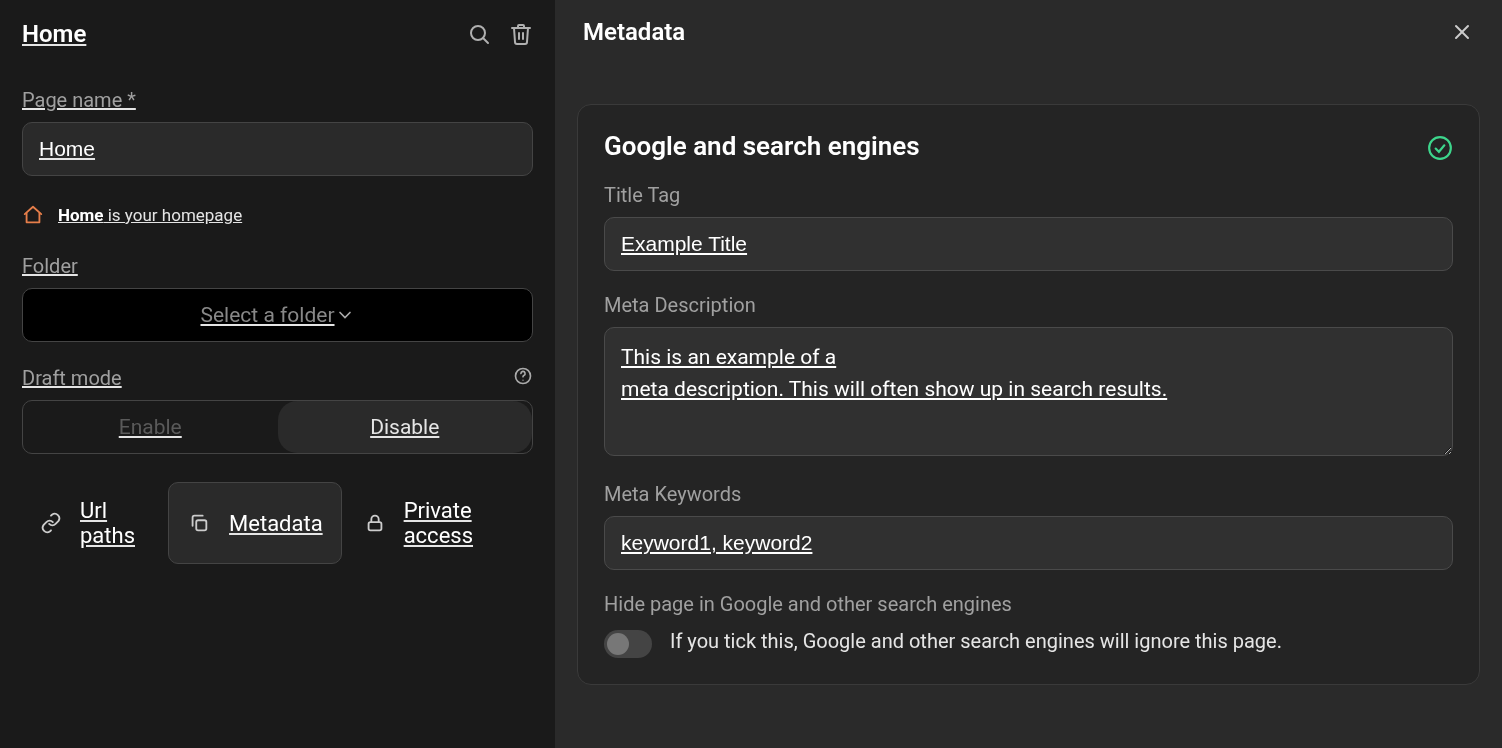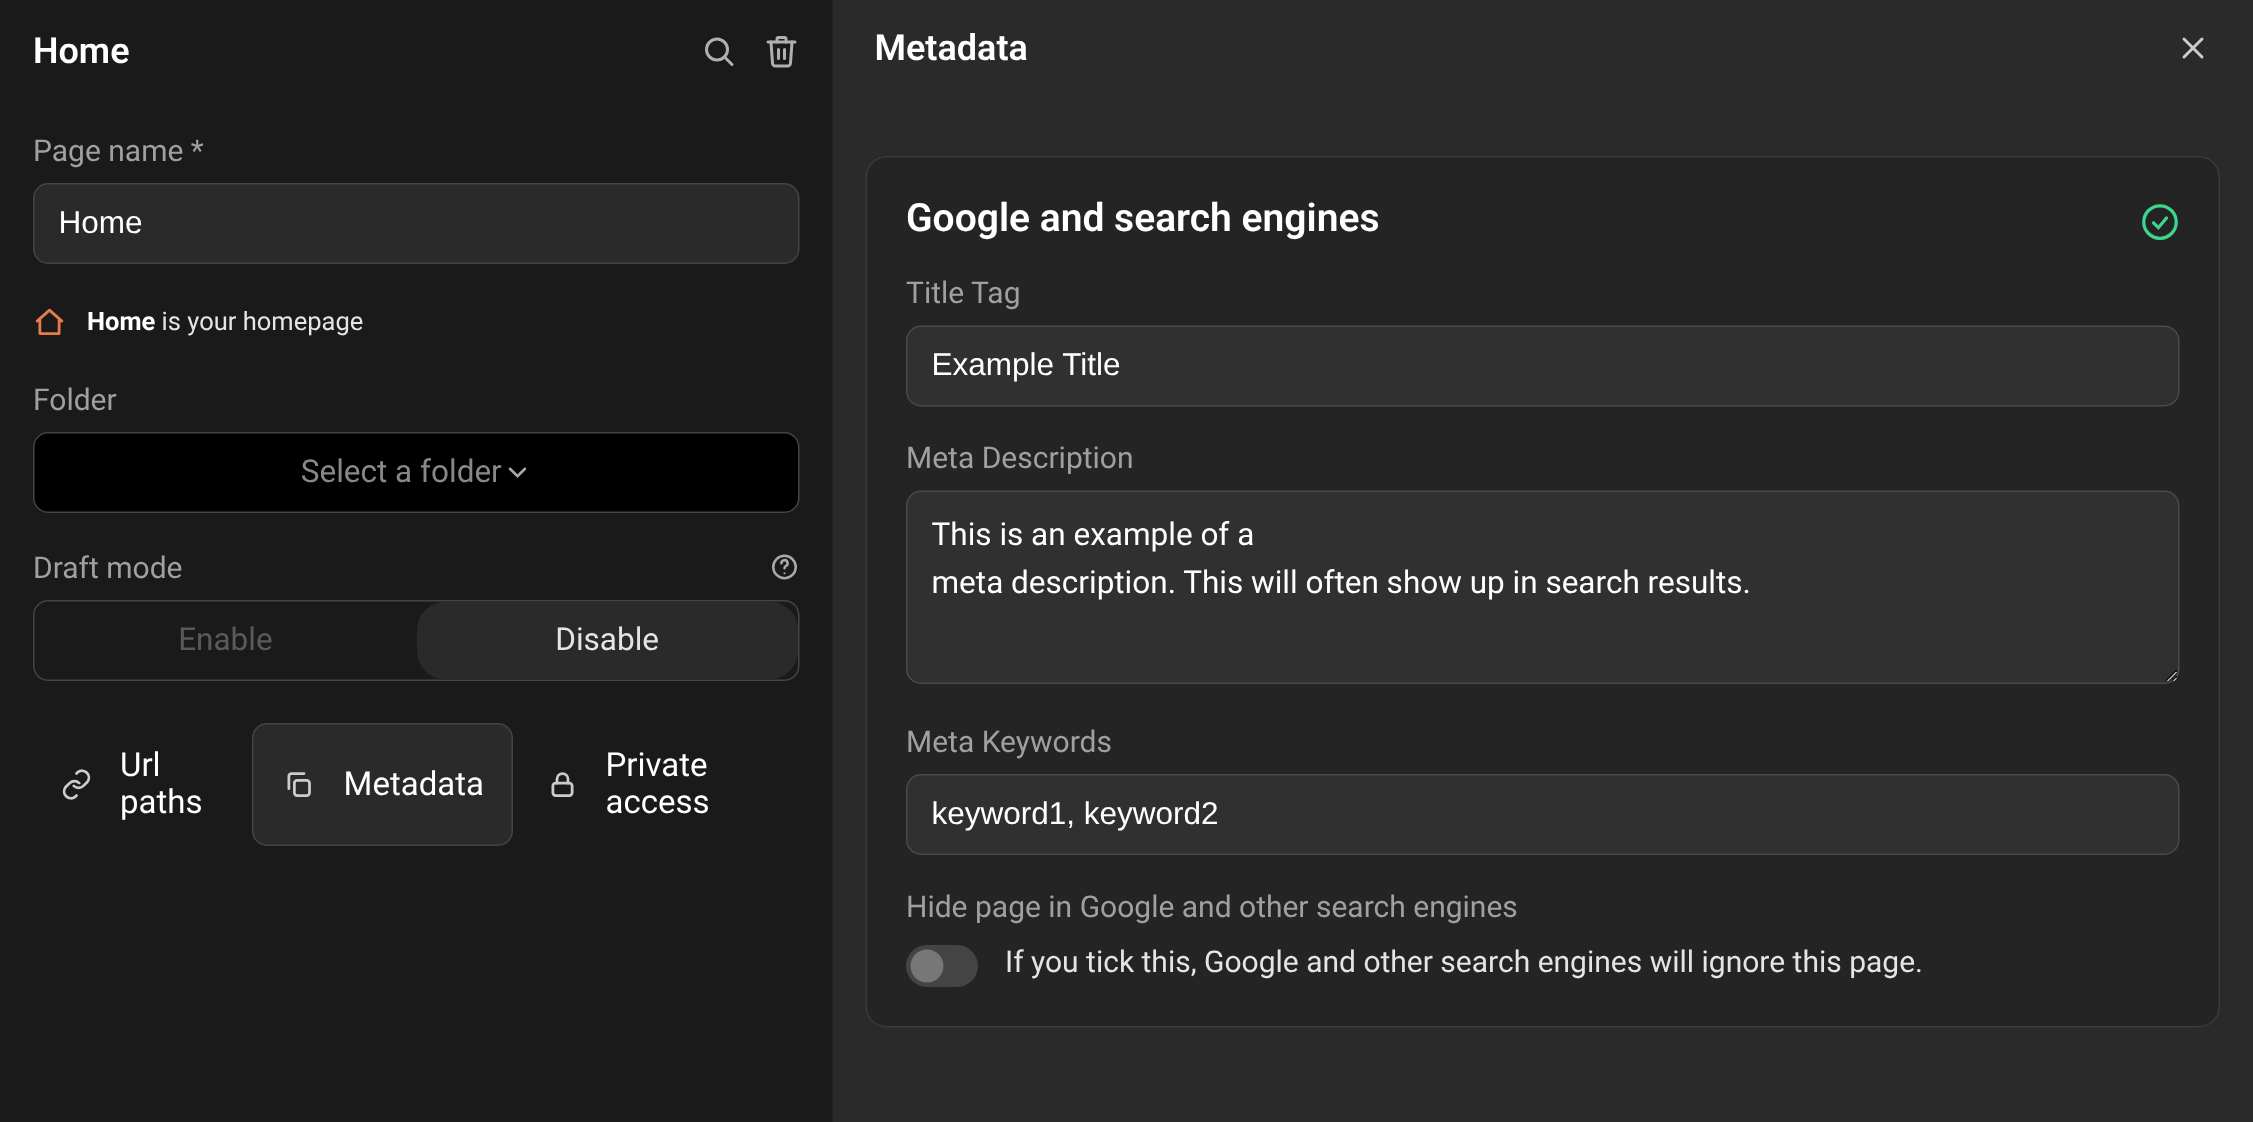--- a/index.html
+++ b/index.html
@@ -11,20 +11,21 @@
       height: 748px;
       display: flex;
       overflow: hidden;
     }
     .left-panel {
       width: 555px;
       background: #1a1a1a;
       padding: 20px 22px;
       display: flex;
       flex-direction: column;
+      text-decoration: underline;
     }
     .left-header {
       display: flex;
       justify-content: space-between;
       align-items: center;
       margin-bottom: 40px;
     }
     .left-title {
       font-size: 24px;
       font-weight: 600;
@@ -80,21 +81,20 @@
       font-size: 21px;
       color: #888;
       display: flex;
       justify-content: center;
       align-items: center;
       cursor: pointer;
     }
     .draft-mode-header {
       display: flex;
       justify-content: space-between;
-      align-items: center;
       margin-top: 24px;
       margin-bottom: 10px;
     }
     .segment {
       width: 100%;
       display: flex;
       border: 1px solid #444;
       border-radius: 10px;
       overflow: hidden;
     }
@@ -177,20 +177,21 @@
     .check-badge {
       color: #3dd68c;
     }
     .card .field-label { font-size: 20px; color: #a0a0a0; }
     .card .text-input,
     .card textarea.text-input {
       background: #303030;
       border: 1px solid #4a4a4a;
       font-size: 21px;
       color: #fff;
+      text-decoration: underline;
     }
     textarea.text-input {
       resize: both;
       line-height: 1.5;
       height: 129px;
       font-family: inherit;
     }
     .field-group { margin-bottom: 22px; }
     .toggle-row {
       display: flex;

